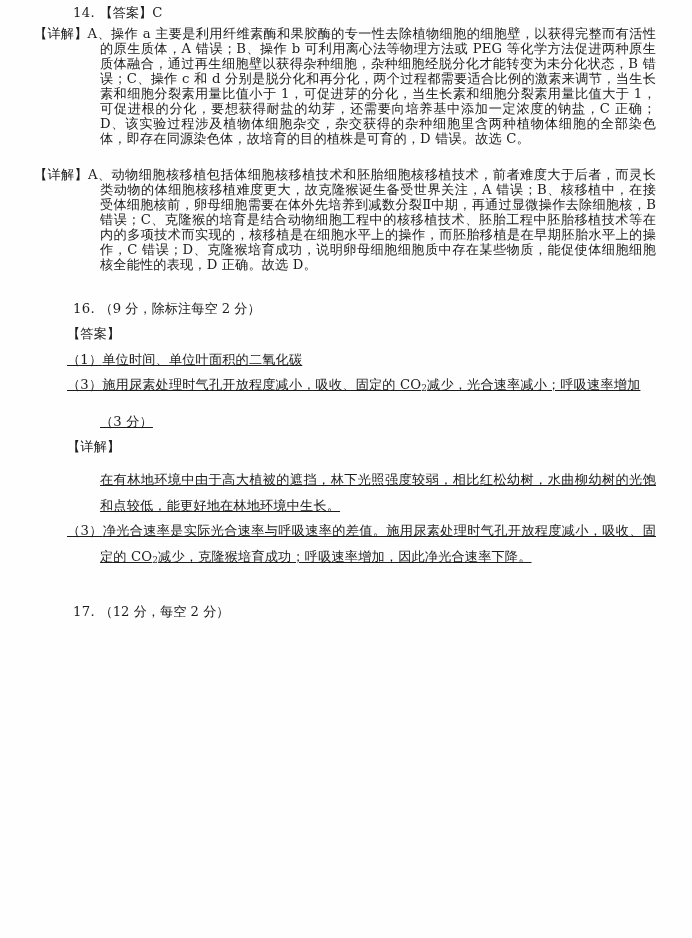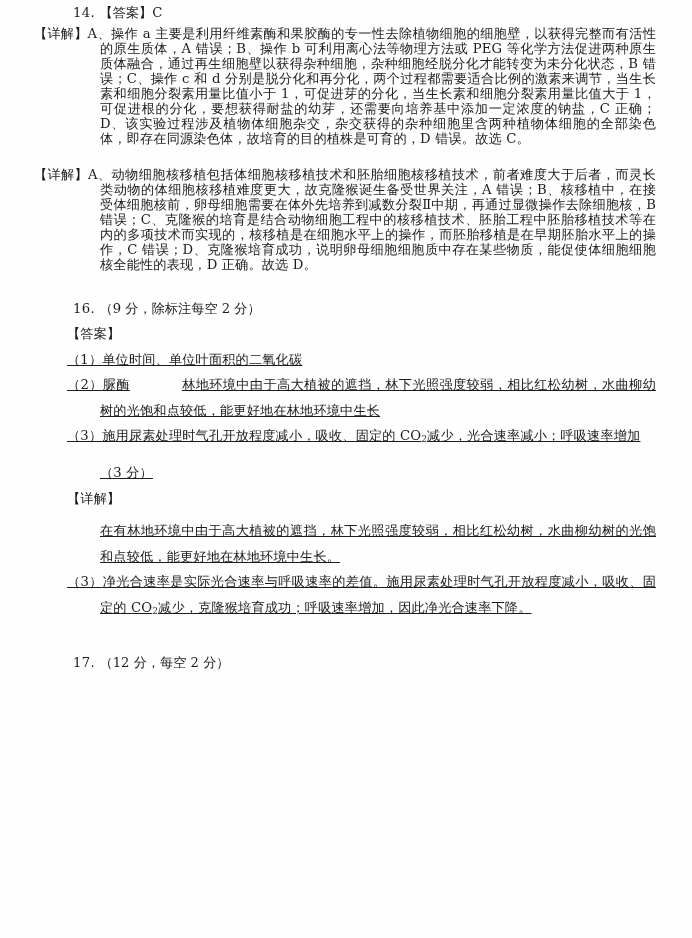--- a/index.html
+++ b/index.html
@@ -119,23 +119,20 @@
   <div class="item">
     <div class="q-head">
       <span class="q-num">16.</span><span>（9 分，除标注每空 2 分）</span>
     </div>
     <div class="ans-line">【答案】</div>
 
     <div class="sub">
       <span>（1）</span><span>单位时间、单位叶面积的二氧化碳</span>
     </div>
 
-    <div class="sub">
-      <span>（2）</span><span>脲酶</span><span class="gap-wide"></span><span>林地环境中由于高大植被的遮挡，林下光照强度较弱，相比红松幼树，水曲柳幼树的光饱和点较低，能更好地在林地环境中生长</span>
-    </div>
 
     <div class="sub">
       <span>（3）</span><span>施用尿素处理时气孔开放程度减小，吸收、固定的 CO</span><sub>2</sub><span>减少，光合速率减小；呼吸速率增加</span>
     </div>
     <div class="sub flow">（3 分）</div>
 
     <div class="ans-line">【详解】</div>
 
 
     <div class="sub flow">在有林地环境中由于高大植被的遮挡，林下光照强度较弱，相比红松幼树，水曲柳幼树的光饱和点较低，能更好地在林地环境中生长。</div>

